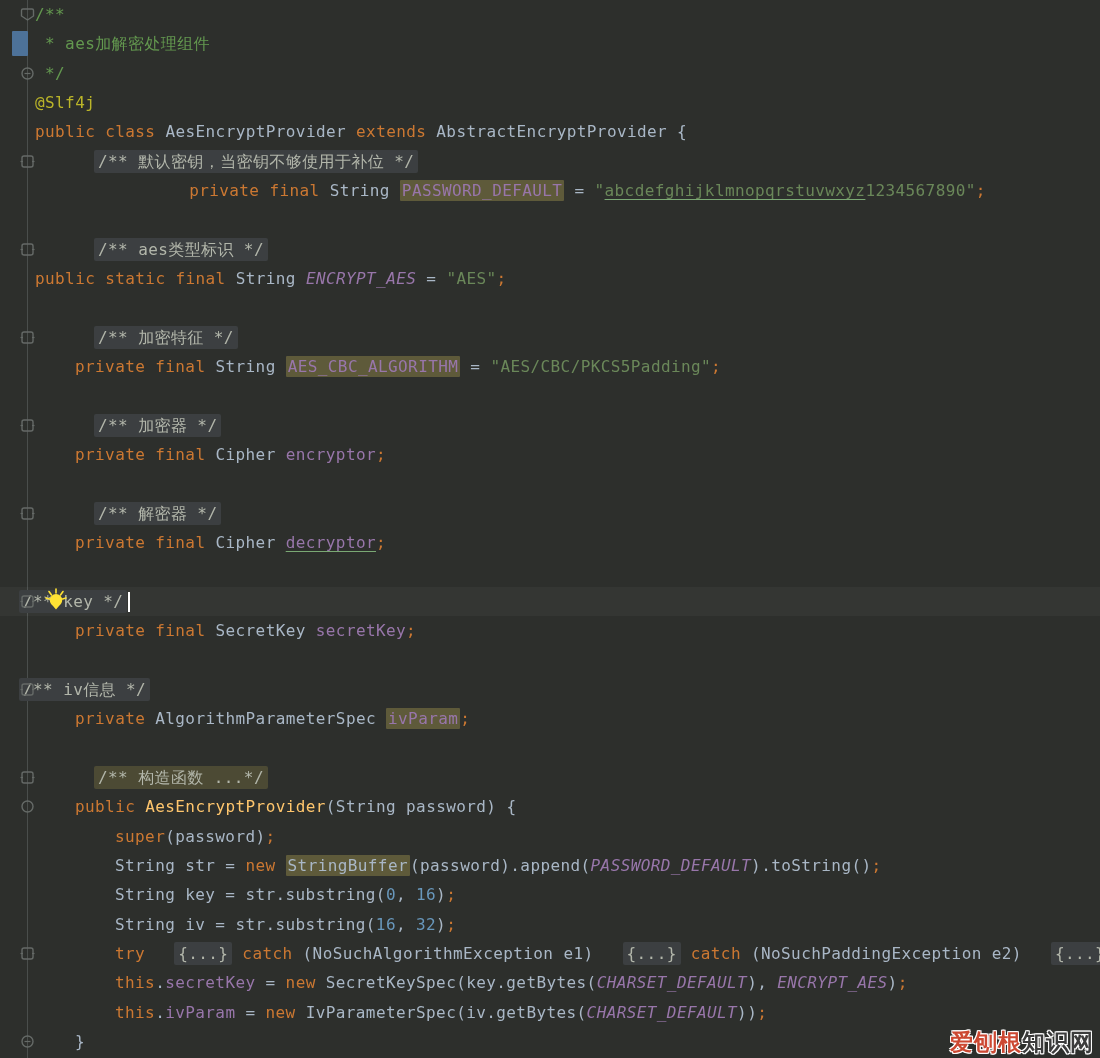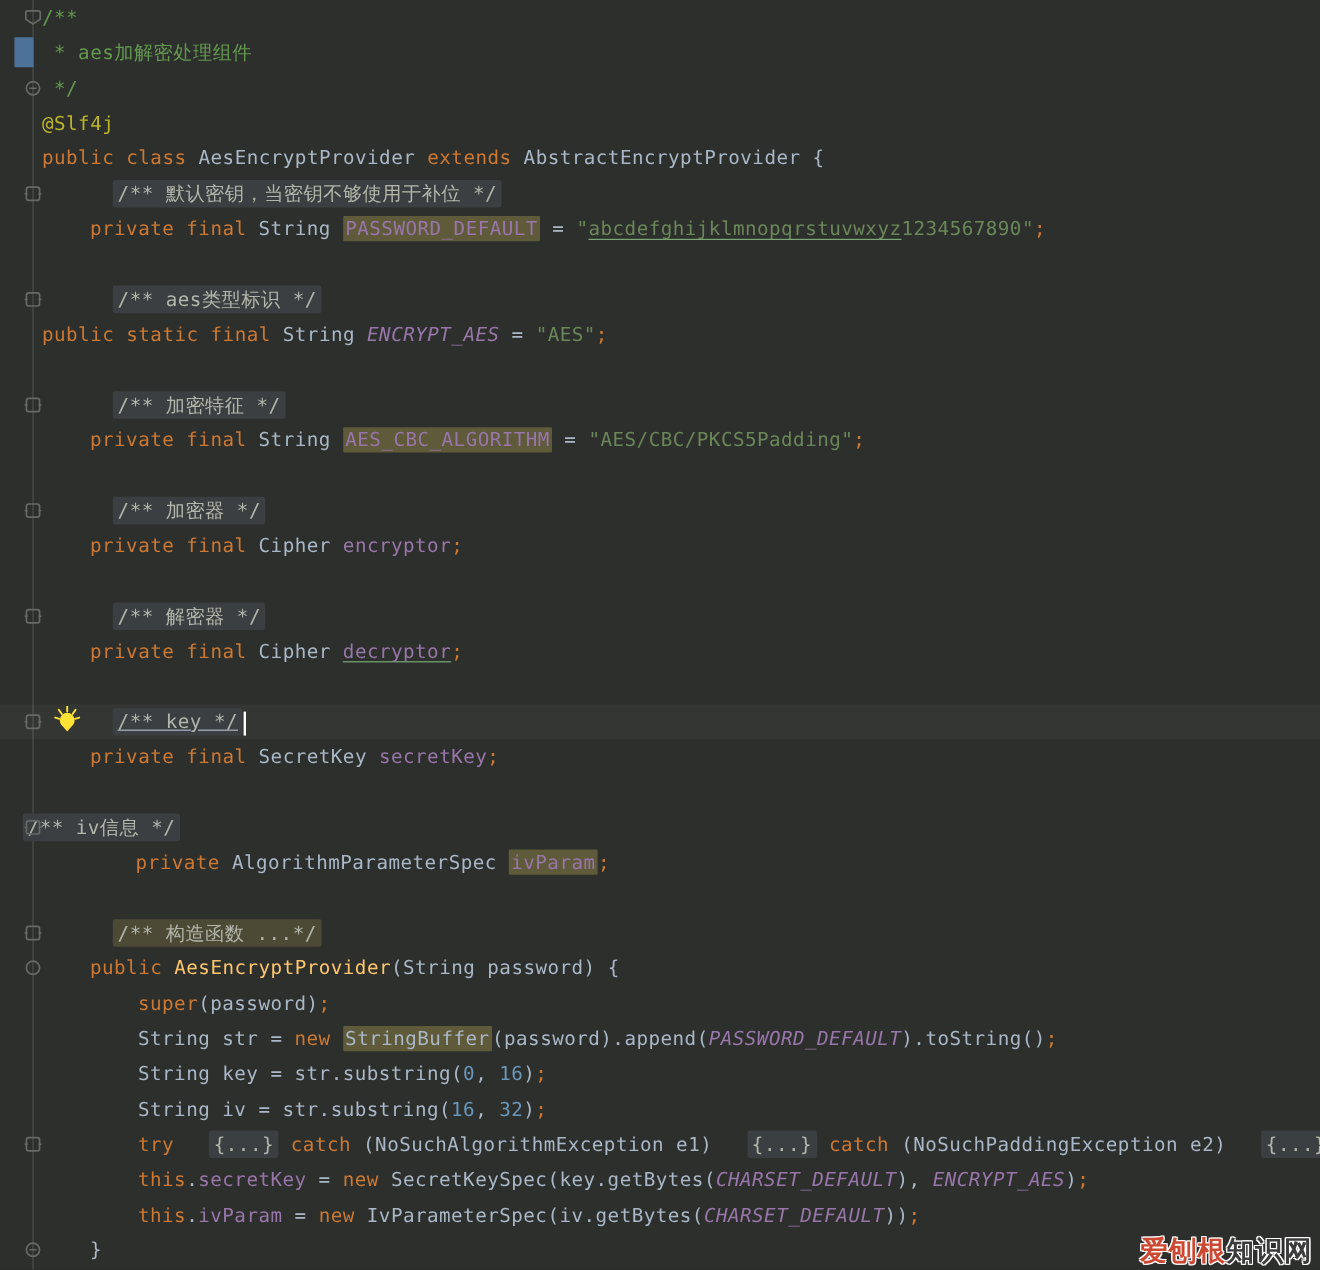--- a/index.html
+++ b/index.html
@@ -59,21 +59,21 @@
             <circle cx="7.5" cy="7.5" r="5.5" fill="none" stroke="#656a67" stroke-width="1.4"></circle>
             <line x1="4.5" y1="7.5" x2="10.5" y2="7.5" stroke="#656a67" stroke-width="1.2"></line>
           </svg></span><span class="seg cm"> */</span></div>
       <div class="line" style="padding-left: 35px;"><span class="seg an">@Slf4j</span></div>
       <div class="line" style="padding-left: 35px;"><span class="seg kw">public class </span><span class="seg pl">AesEncryptProvider </span><span class="seg kw">extends </span><span class="seg pl">AbstractEncryptProvider {</span></div>
       <div class="line" style="padding-left: 75px;"><span class="marker"><svg width="15" height="15" viewBox="0 0 15 15">
             <rect x="2" y="2" width="11" height="11" rx="2" fill="none" stroke="#656a67" stroke-width="1.4"></rect>
             <line x1="0.5" y1="7.5" x2="3" y2="7.5" stroke="#656a67" stroke-width="1.2"></line>
             <line x1="12" y1="7.5" x2="14.5" y2="7.5" stroke="#656a67" stroke-width="1.2"></line>
           </svg></span><span class="seg fo box-gray">/** 默认密钥，当密钥不够使用于补位 */</span></div>
-      <div class="line" style="padding-left: 75px;"><span class="seg kw">private final </span><span class="seg pl">String </span><span class="seg cnd box-hl">PASSWORD_DEFAULT</span><span class="seg pl"> = </span><span class="seg st">"</span><span class="seg st u">abcdefghijklmnopqrstuvwxyz</span><span class="seg st">1234567890"</span><span class="seg se">;</span></div>
+      <div class="line" style="padding-left: 75px; text-align: center;"><span class="seg kw">private final </span><span class="seg pl">String </span><span class="seg cnd box-hl">PASSWORD_DEFAULT</span><span class="seg pl"> = </span><span class="seg st">"</span><span class="seg st u">abcdefghijklmnopqrstuvwxyz</span><span class="seg st">1234567890"</span><span class="seg se">;</span></div>
       <div class="line" style="padding-left: 75px;"></div>
       <div class="line" style="padding-left: 75px;"><span class="marker"><svg width="15" height="15" viewBox="0 0 15 15">
             <rect x="2" y="2" width="11" height="11" rx="2" fill="none" stroke="#656a67" stroke-width="1.4"></rect>
             <line x1="0.5" y1="7.5" x2="3" y2="7.5" stroke="#656a67" stroke-width="1.2"></line>
             <line x1="12" y1="7.5" x2="14.5" y2="7.5" stroke="#656a67" stroke-width="1.2"></line>
           </svg></span><span class="seg fo box-gray">/** aes类型标识 */</span></div>
       <div class="line" style="padding-left: 35px;"><span class="seg kw">public static final </span><span class="seg pl">String </span><span class="seg cn">ENCRYPT_AES</span><span class="seg pl"> = </span><span class="seg st">"AES"</span><span class="seg se">;</span></div>
       <div class="line" style="padding-left: 75px;"></div>
       <div class="line" style="padding-left: 75px;"><span class="marker"><svg width="15" height="15" viewBox="0 0 15 15">
             <rect x="2" y="2" width="11" height="11" rx="2" fill="none" stroke="#656a67" stroke-width="1.4"></rect>
@@ -89,42 +89,42 @@
           </svg></span><span class="seg fo box-gray">/** 加密器 */</span></div>
       <div class="line" style="padding-left: 75px;"><span class="seg kw">private final </span><span class="seg pl">Cipher </span><span class="seg fd">encryptor</span><span class="seg se">;</span></div>
       <div class="line" style="padding-left: 75px;"></div>
       <div class="line" style="padding-left: 75px;"><span class="marker"><svg width="15" height="15" viewBox="0 0 15 15">
             <rect x="2" y="2" width="11" height="11" rx="2" fill="none" stroke="#656a67" stroke-width="1.4"></rect>
             <line x1="0.5" y1="7.5" x2="3" y2="7.5" stroke="#656a67" stroke-width="1.2"></line>
             <line x1="12" y1="7.5" x2="14.5" y2="7.5" stroke="#656a67" stroke-width="1.2"></line>
           </svg></span><span class="seg fo box-gray">/** 解密器 */</span></div>
       <div class="line" style="padding-left: 75px;"><span class="seg kw">private final </span><span class="seg pl">Cipher </span><span class="seg fd u">decryptor</span><span class="seg se">;</span></div>
       <div class="line" style="padding-left: 75px;"></div>
-      <div class="line current" style="padding-left: 75px; text-decoration: underline;"><span class="marker"><svg width="15" height="15" viewBox="0 0 15 15">
+      <div class="line current" style=""><span class="marker"><svg width="15" height="15" viewBox="0 0 15 15">
             <rect x="2" y="2" width="11" height="11" rx="2" fill="none" stroke="#656a67" stroke-width="1.4"></rect>
             <line x1="0.5" y1="7.5" x2="3" y2="7.5" stroke="#656a67" stroke-width="1.2"></line>
             <line x1="12" y1="7.5" x2="14.5" y2="7.5" stroke="#656a67" stroke-width="1.2"></line>
           </svg></span><span class="bulb"><svg width="26" height="27" viewBox="0 0 26 27">
   <g stroke="#ffe234" stroke-width="1.6" stroke-linecap="round">
     <line x1="13" y1="1" x2="13" y2="5"></line>
               <line x1="6" y1="3.5" x2="8.5" y2="7"></line>
     <line x1="20" y1="3.5" x2="17.5" y2="7"></line>
               <line x1="3" y1="10" x2="6.5" y2="11"></line>
     <line x1="23" y1="10" x2="19.5" y2="11"></line>
   </g>
   <path d="M13 6 a6.2 6.2 0 0 1 6.2 6.2 c0 2.6-1.6 4.3-3 5.6 l-3.2 3.8 l-3.2-3.8 c-1.4-1.3-3-3-3-5.6 A6.2 6.2 0 0 1 13 6 z" fill="#ffe234"></path>
 </svg></span><span class="seg fo box-gray">/** key */</span><span class="caret"></span></div>
       <div class="line" style="padding-left: 75px;"><span class="seg kw">private final </span><span class="seg pl">SecretKey </span><span class="seg fd">secretKey</span><span class="seg se">;</span></div>
       <div class="line" style="padding-left: 75px;"></div>
       <div class="line" style=""><span class="marker"><svg width="15" height="15" viewBox="0 0 15 15">
             <rect x="2" y="2" width="11" height="11" rx="2" fill="none" stroke="#656a67" stroke-width="1.4"></rect>
             <line x1="0.5" y1="7.5" x2="3" y2="7.5" stroke="#656a67" stroke-width="1.2"></line>
             <line x1="12" y1="7.5" x2="14.5" y2="7.5" stroke="#656a67" stroke-width="1.2"></line>
           </svg></span><span class="seg fo box-gray">/** iv信息 */</span></div>
-      <div class="line" style="padding-left: 113px;"><span class="seg kw">private </span><span class="seg pl">AlgorithmParameterSpec </span><span class="seg fd box-hl">ivParam</span><span class="seg se">;</span></div>
+      <div class="line" style="padding-left: 75px;"><span class="seg kw">private </span><span class="seg pl">AlgorithmParameterSpec </span><span class="seg fd box-hl">ivParam</span><span class="seg se">;</span></div>
       <div class="line" style="padding-left: 75px;"></div>
       <div class="line" style="padding-left: 75px;"><span class="marker"><svg width="15" height="15" viewBox="0 0 15 15">
             <rect x="2" y="2" width="11" height="11" rx="2" fill="none" stroke="#656a67" stroke-width="1.4"></rect>
             <line x1="0.5" y1="7.5" x2="3" y2="7.5" stroke="#656a67" stroke-width="1.2"></line>
             <line x1="12" y1="7.5" x2="14.5" y2="7.5" stroke="#656a67" stroke-width="1.2"></line>
           </svg></span><span class="seg fo box-olive">/** 构造函数 ...*/</span></div>
       <div class="line" style="padding-left: 75px;"><span class="marker"><svg width="15" height="15" viewBox="0 0 15 15">
             <circle cx="7.5" cy="7.5" r="5.5" fill="none" stroke="#656a67" stroke-width="1.4"></circle>
           </svg></span><span class="seg kw">public </span><span class="seg mt">AesEncryptProvider</span><span class="seg pl">(String password) {</span></div>
       <div class="line" style="padding-left: 115px;"><span class="seg kw">super</span><span class="seg pl">(password)</span><span class="seg se">;</span></div>

